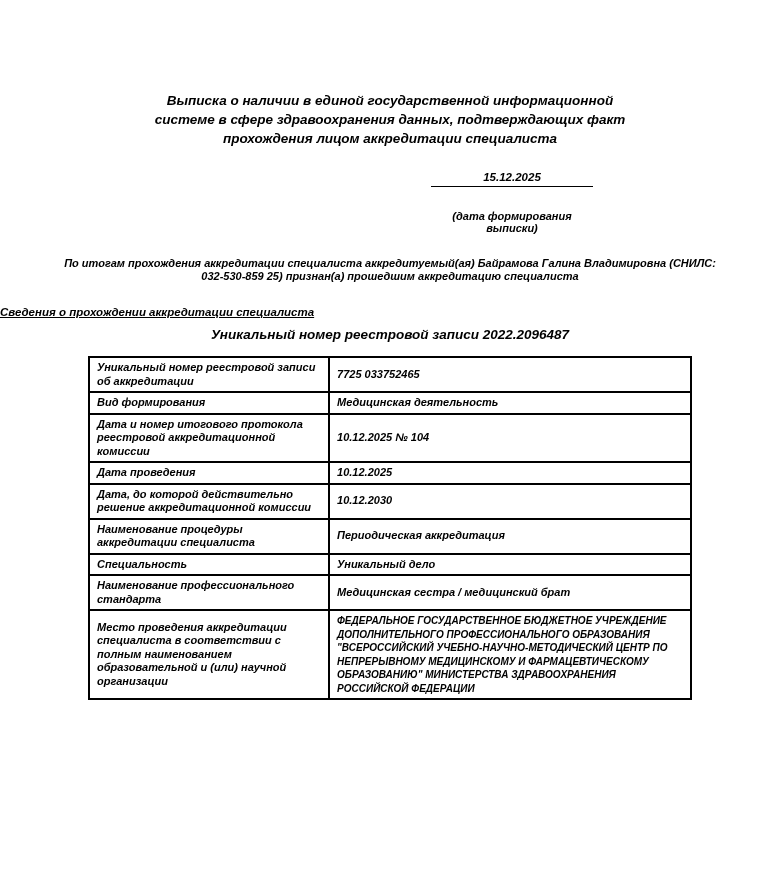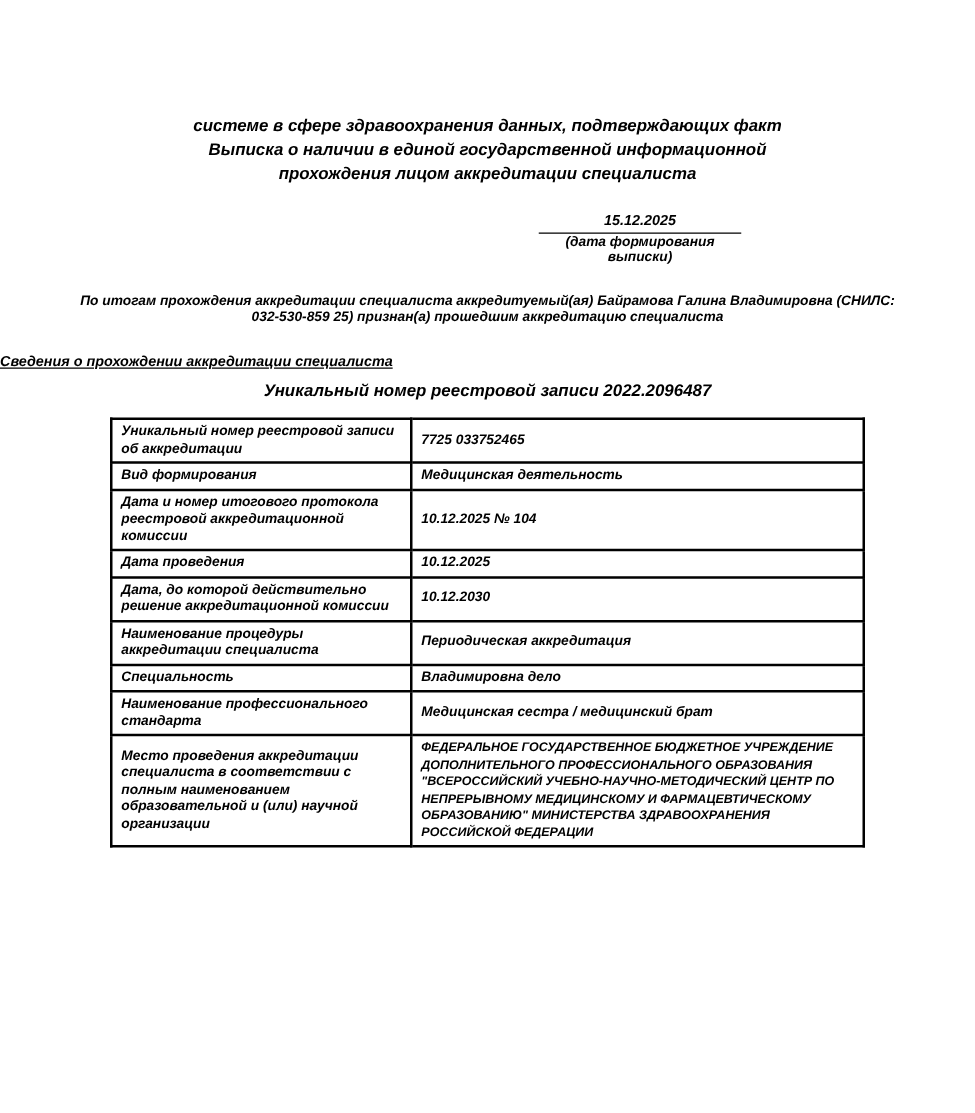--- a/index.html
+++ b/index.html
@@ -27,20 +27,21 @@
   }
   .date-value {
     padding-bottom:3px;
     border-bottom:1.5px solid #000000;
     line-height:12px;
   }
   .date-caption {
     padding-top:1px;
     font-size:11px;
     line-height:12px;
+    margin-top:22px;
   }
 
   .intro {
     margin-top:23px;
     text-align:center;
     font-size:11px;
     line-height:12.5px;
   }
 
   .section-heading {
@@ -75,22 +76,22 @@
     font-size:10px;
     line-height:13.5px;
   }
 </style>
 </head>
 <body>
 
 <div class="page">
 
   <div class="title">
+    <div>Выписка о наличии в единой государственной информационной</div>
     <div>системе в сфере здравоохранения данных, подтверждающих факт</div>
-    <div>Выписка о наличии в единой государственной информационной</div>
     <div>прохождения лицом аккредитации специалиста</div>
   </div>
 
   <div class="date-block">
     <div class="date-value">15.12.2025</div>
     <div class="date-caption">(дата формирования выписки)</div>
   </div>
 
   <div class="intro">
     <div>По итогам прохождения аккредитации специалиста аккредитуемый(ая) Байрамова Галина Владимировна (СНИЛС:</div>
@@ -122,21 +123,21 @@
       <tr>
         <td class="label">Дата, до которой действительно решение аккредитационной комиссии</td>
         <td class="value">10.12.2030</td>
       </tr>
       <tr>
         <td class="label">Наименование процедуры аккредитации специалиста</td>
         <td class="value">Периодическая аккредитация</td>
       </tr>
       <tr>
         <td class="label">Специальность</td>
-        <td class="value">Владимировна дело</td>
+        <td class="value">Уникальный дело</td>
       </tr>
       <tr>
         <td class="label">Наименование профессионального стандарта</td>
         <td class="value">Медицинская сестра / медицинский брат</td>
       </tr>
       <tr>
         <td class="label">Место проведения аккредитации специалиста в соответствии с полным наименованием образовательной и (или) научной организации</td>
         <td class="value">ФЕДЕРАЛЬНОЕ ГОСУДАРСТВЕННОЕ БЮДЖЕТНОЕ УЧРЕЖДЕНИЕ ДОПОЛНИТЕЛЬНОГО ПРОФЕССИОНАЛЬНОГО ОБРАЗОВАНИЯ "ВСЕРОССИЙСКИЙ УЧЕБНО-НАУЧНО-МЕТОДИЧЕСКИЙ ЦЕНТР ПО НЕПРЕРЫВНОМУ МЕДИЦИНСКОМУ И ФАРМАЦЕВТИЧЕСКОМУ ОБРАЗОВАНИЮ" МИНИСТЕРСТВА ЗДРАВООХРАНЕНИЯ РОССИЙСКОЙ ФЕДЕРАЦИИ</td>
       </tr>
     </tbody>

